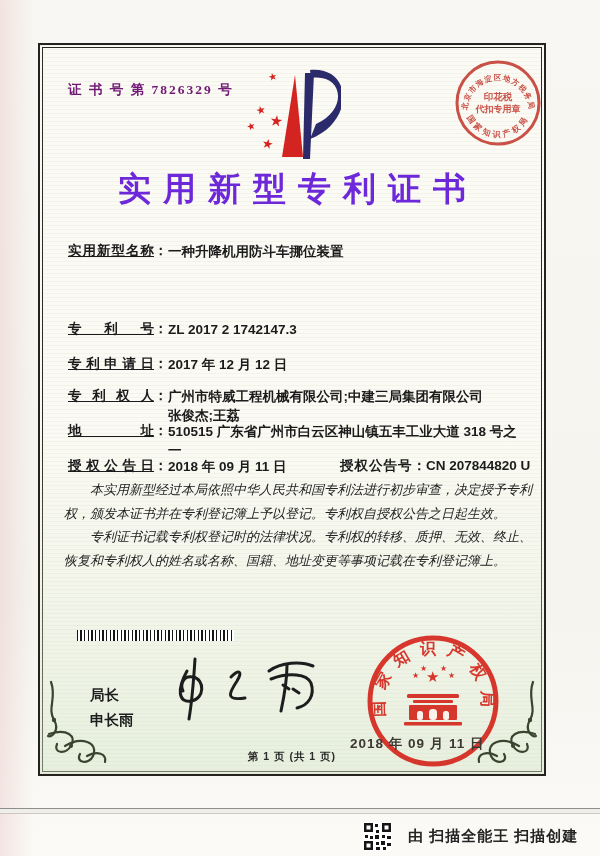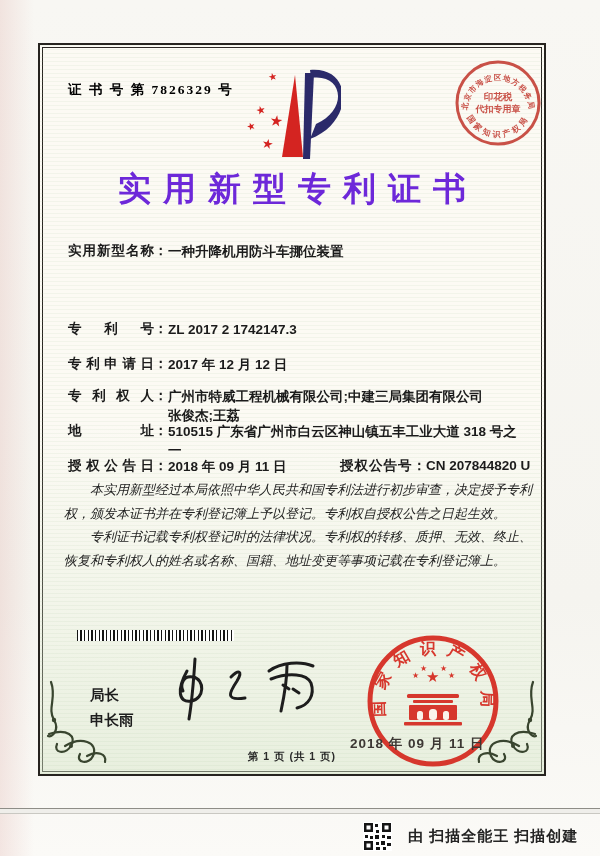--- a/index.html
+++ b/index.html
@@ -22,32 +22,32 @@
   .frame-inner{position:absolute;inset:2px;border:1px solid #2a2723;pointer-events:none;}
   .paper-tint{
     position:absolute;inset:0;pointer-events:none;
     background:
       repeating-linear-gradient(0deg, rgba(170,198,160,.12) 0 1px, rgba(0,0,0,0) 1px 4px),
       linear-gradient(180deg, rgba(0,0,0,0) 52%, rgba(214,230,203,.30) 82%, rgba(208,226,196,.45) 100%);
   }
   .cert-no{
     position:absolute;left:28px;top:36px;
     font-family:"Liberation Serif","DejaVu Serif",serif;
-    font-size:13.5px;font-weight:bold;color:#000000;letter-spacing:2px;
+    font-size:13.5px;font-weight:bold;color:#701a75;letter-spacing:2px;
   }
   .logo{position:absolute;left:205px;top:20px;}
   .title{
     position:absolute;left:0;top:122px;width:100%;text-align:center;
     font-family:"Liberation Serif","DejaVu Serif",serif;
     font-size:33px;font-weight:bold;color:#6d28d9;letter-spacing:12px;text-indent:12px;
   }
   .seal-top{position:absolute;left:412px;top:12px;opacity:.88;}
   
   .row{position:absolute;left:28px;width:466px;font-size:13.5px;font-weight:bold;color:#1b1b1b;}
-  .row .lab{display:inline-block;width:86px;text-align:justify;text-align-last:justify;vertical-align:top;}
+  .row .lab{display:inline-block;width:86px;text-align:justify;text-align-last:justify;vertical-align:top;text-decoration:underline;}
   .row .col{display:inline-block;width:14px;vertical-align:top;}
   .row .val{display:inline-block;width:350px;vertical-align:top;line-height:19px;}
   .row .val2{display:block;}
   .grant-no{position:absolute;left:272px;top:0;white-space:nowrap;}
   .grant-no .lab2{letter-spacing:1px;}
   
   .paras{
     position:absolute;left:24px;top:433px;width:468px;
     font-family:"Liberation Serif","DejaVu Serif",serif;font-style:italic;
     font-size:13px;line-height:23.5px;color:#222;text-align:justify;

